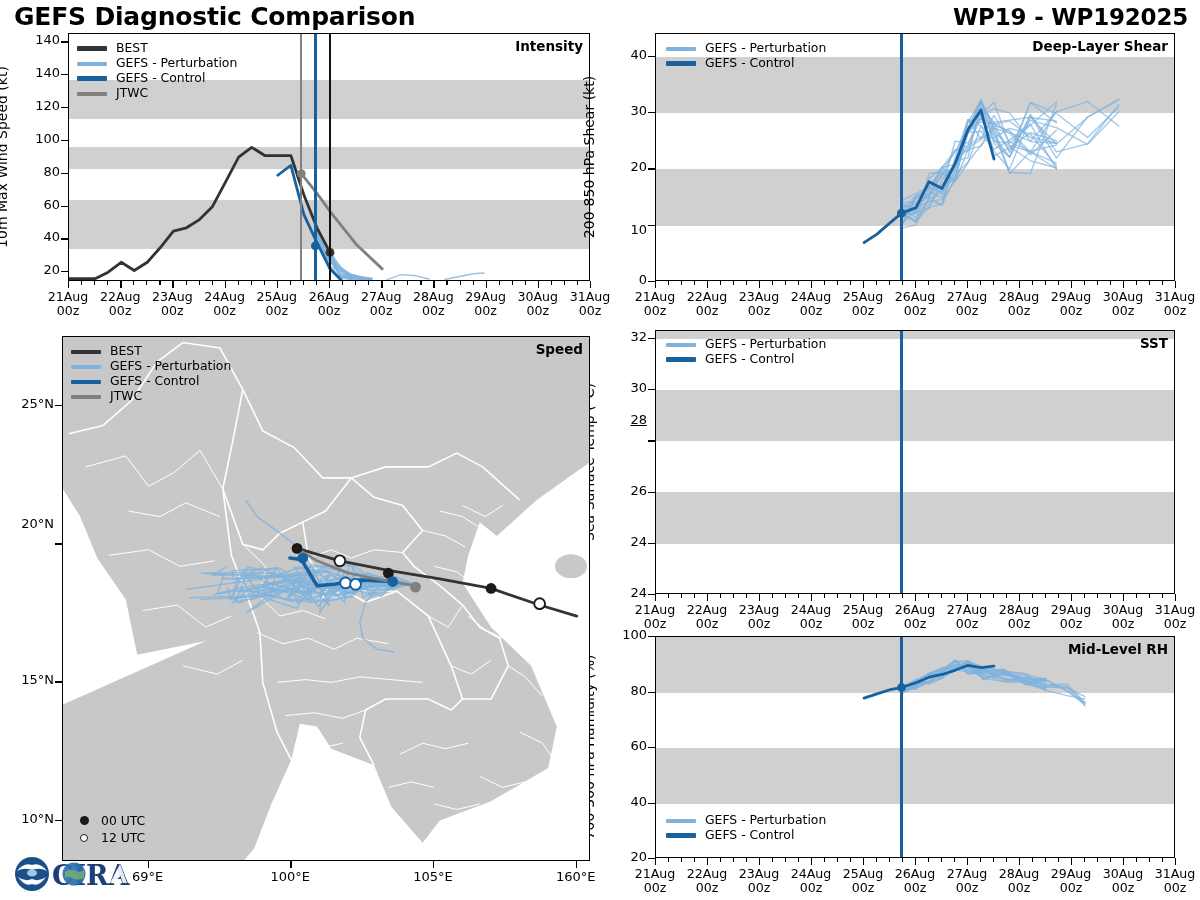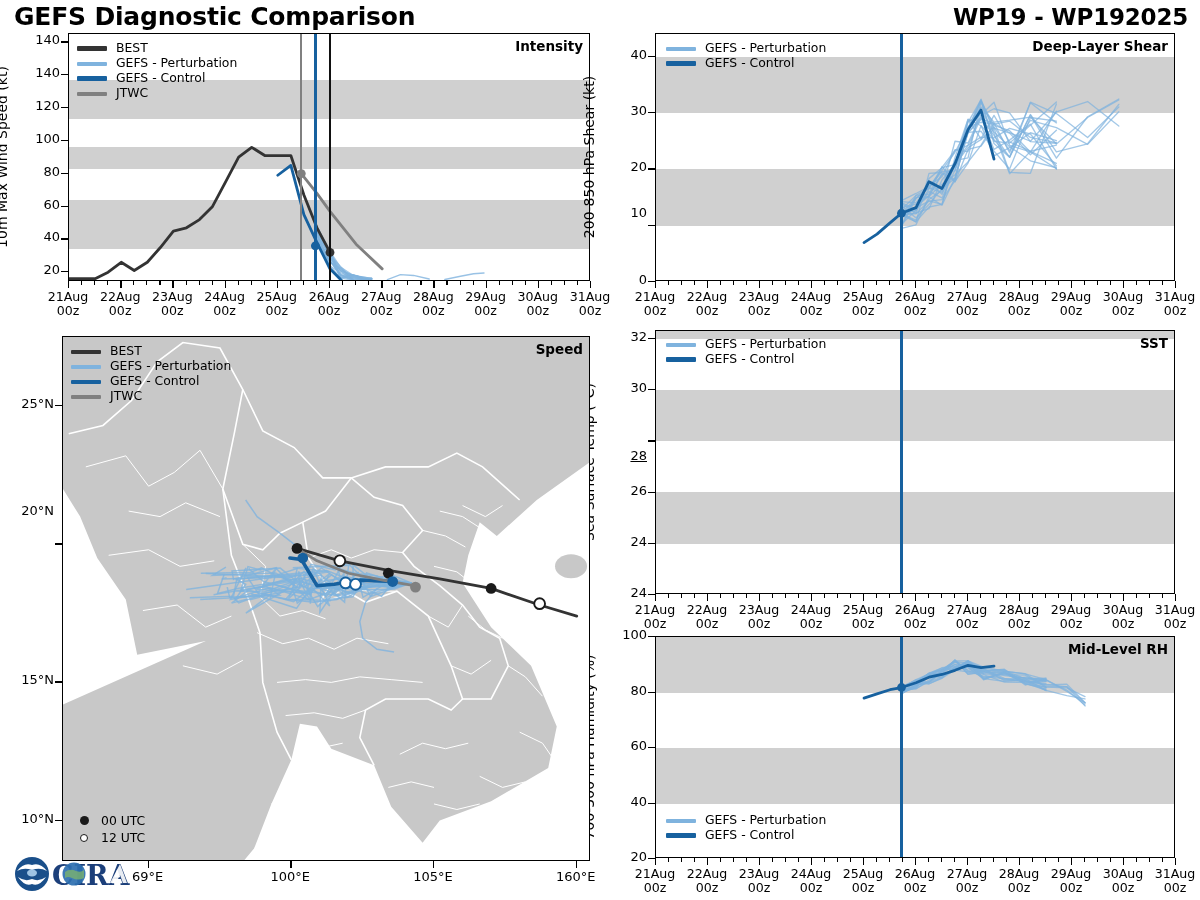--- a/index.html
+++ b/index.html
@@ -213,21 +213,21 @@
         </div>
         <div class="row">
           <span class="swatch" style="background: rgb(23, 97, 159); height: 4.5px;"></span>
           <span class="lbl">GEFS - Control</span>
         </div>
       </div>
     </div>
     <div class="tick-h abs" style="left: 648px; top: 281px; width: 7px;"></div>
     <div class="ytick abs" style="left: 603px; top: 272px; width: 44px;">0</div>
     <div class="tick-h abs" style="left: 648px; top: 224.6px; width: 7px;"></div>
-    <div class="ytick abs" style="left: 603px; top: 205px; width: 44px;">10</div>
+    <div class="ytick abs" style="left: 603px; top: 222px; width: 44px;">10</div>
     <div class="tick-h abs" style="left: 648px; top: 168.3px; width: 7px;"></div>
     <div class="ytick abs" style="left: 603px; top: 159.3px; width: 44px;">20</div>
     <div class="tick-h abs" style="left: 648px; top: 111.9px; width: 7px;"></div>
     <div class="ytick abs" style="left: 603px; top: 102.9px; width: 44px;">30</div>
     <div class="tick-h abs" style="left: 648px; top: 55.5px; width: 7px;"></div>
     <div class="ytick abs" style="left: 603px; top: 46.5px; width: 44px;">40</div>
     <div class="ylab abs" style="left: 597px; top: 157px; transform: rotate(-90deg) translate(-50%, -100%);">200-850 hPa Shear (kt)</div>
     <div class="tick-v abs" style="left: 655px; top: 281px; height: 7px;"></div>
     <div class="xtick abs" style="left: 617px; top: 290px; width: 76px;"><span>21Aug</span><br><span>00z</span></div>
     <div class="tick-v minor abs" style="left: 668px; top: 281px; height: 4px;"></div>
@@ -300,21 +300,21 @@
         </div>
       </div>
     </div>
     <div class="tick-h abs" style="left: 648px; top: 594px; width: 7px;"></div>
     <div class="ytick abs" style="left: 603px; top: 585px; width: 44px;">24</div>
     <div class="tick-h abs" style="left: 648px; top: 542.7px; width: 7px;"></div>
     <div class="ytick abs" style="left: 603px; top: 533.7px; width: 44px;">24</div>
     <div class="tick-h abs" style="left: 648px; top: 491.5px; width: 7px;"></div>
     <div class="ytick abs" style="left: 603px; top: 482.5px; width: 44px;">26</div>
     <div class="tick-h abs" style="left: 648px; top: 440.2px; width: 7px;"></div>
-    <div class="ytick abs" style="left: 603px; top: 448px; width: 44px; text-decoration: underline;">28</div>
+    <div class="ytick abs" style="left: 603px; top: 412px; width: 44px; text-decoration: underline;">28</div>
     <div class="tick-h abs" style="left: 648px; top: 389px; width: 7px;"></div>
     <div class="ytick abs" style="left: 603px; top: 380px; width: 44px;">30</div>
     <div class="tick-h abs" style="left: 648px; top: 337.7px; width: 7px;"></div>
     <div class="ytick abs" style="left: 603px; top: 328.7px; width: 44px;">32</div>
     <div class="ylab abs" style="left: 597px; top: 462px; transform: rotate(-90deg) translate(-50%, -100%);">Sea Surface Temp (°C)</div>
     <div class="tick-v abs" style="left: 655px; top: 594px; height: 7px;"></div>
     <div class="xtick abs" style="left: 617px; top: 603px; width: 76px;"><span>21Aug</span><br><span>00z</span></div>
     <div class="tick-v minor abs" style="left: 668px; top: 594px; height: 4px;"></div>
     <div class="tick-v minor abs" style="left: 681px; top: 594px; height: 4px;"></div>
     <div class="tick-v minor abs" style="left: 694px; top: 594px; height: 4px;"></div>
@@ -573,21 +573,21 @@
           <span class="m"><span class="odot"></span></span>
           <span class="lbl">12 UTC</span>
         </div>
       </div>
     </div>
     <div class="tick-h abs" style="left: 55px; top: 819.6px; width: 7px;"></div>
     <div class="ytick abs" style="left: 0px; top: 810.6px; width: 54px;">10°N</div>
     <div class="tick-h abs" style="left: 55px; top: 681.4px; width: 7px;"></div>
     <div class="ytick abs" style="left: 0px; top: 672.4px; width: 54px;">15°N</div>
     <div class="tick-h abs" style="left: 55px; top: 543.2px; width: 7px;"></div>
-    <div class="ytick abs" style="left: 0px; top: 503px; width: 54px;">20°N</div>
+    <div class="ytick abs" style="left: 0px; top: 516px; width: 54px;">20°N</div>
     <div class="tick-h abs" style="left: 55px; top: 405.1px; width: 7px;"></div>
     <div class="ytick abs" style="left: 0px; top: 396.1px; width: 54px;">25°N</div>
     <div class="tick-v abs" style="left: 147.6px; top: 861px; height: 7px;"></div>
     <div class="xtick abs" style="left: 109.6px; top: 870px; width: 76px; font-size: 13px;">69°E</div>
     <div class="tick-v abs" style="left: 290.3px; top: 861px; height: 7px;"></div>
     <div class="xtick abs" style="left: 252.3px; top: 870px; width: 76px; font-size: 13px;">100°E</div>
     <div class="tick-v abs" style="left: 433px; top: 861px; height: 7px;"></div>
     <div class="xtick abs" style="left: 395px; top: 870px; width: 76px; font-size: 13px;">105°E</div>
     <div class="tick-v abs" style="left: 575.7px; top: 861px; height: 7px;"></div>
     <div class="xtick abs" style="left: 537.7px; top: 870px; width: 76px; font-size: 13px;">160°E</div>

